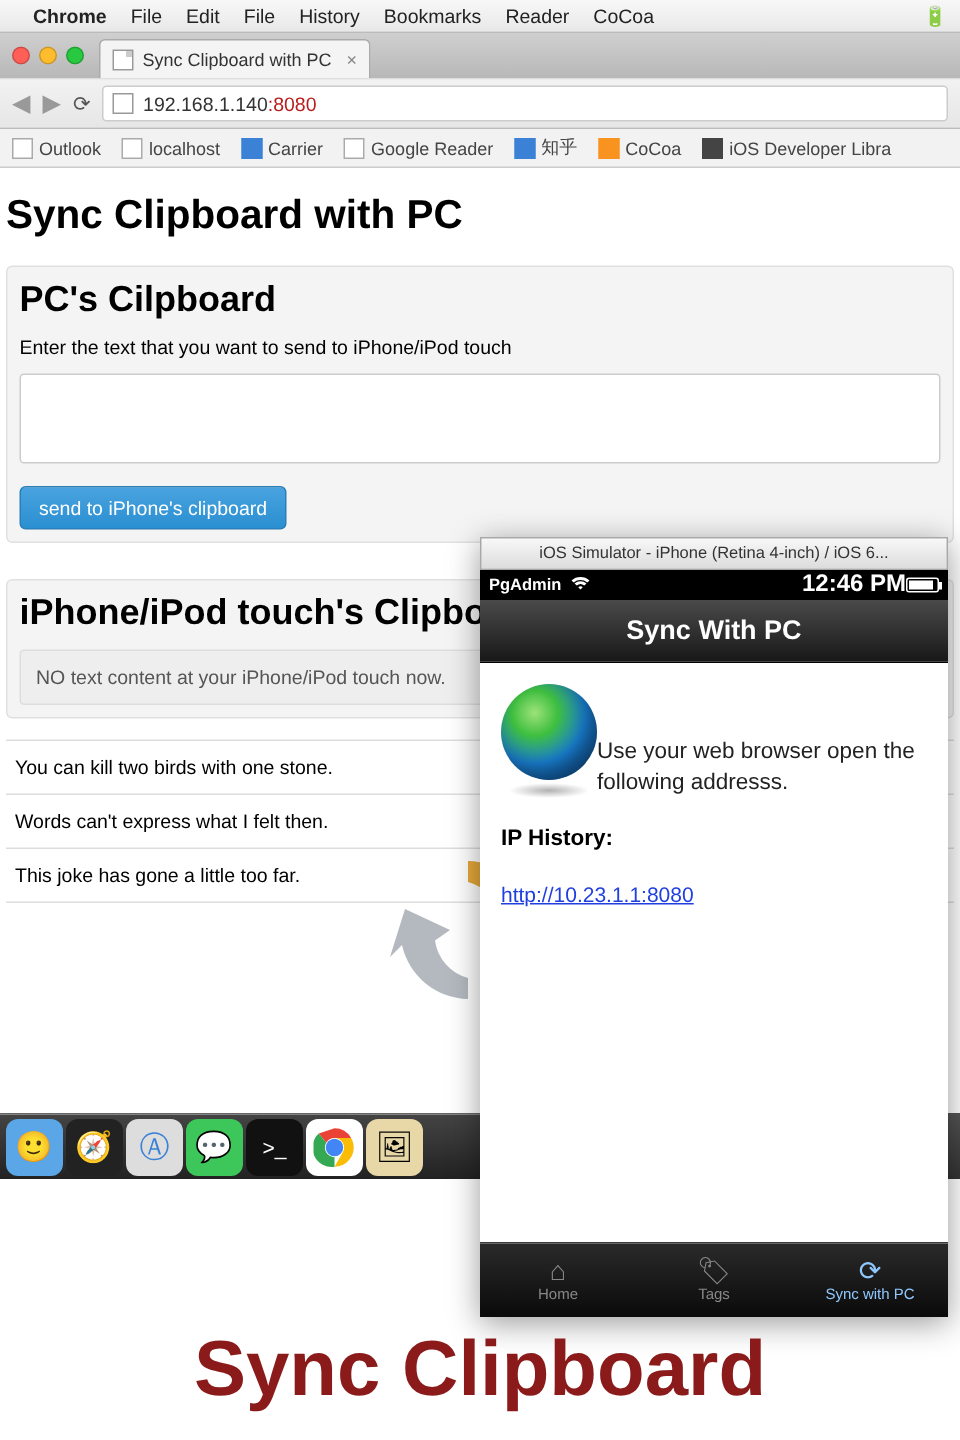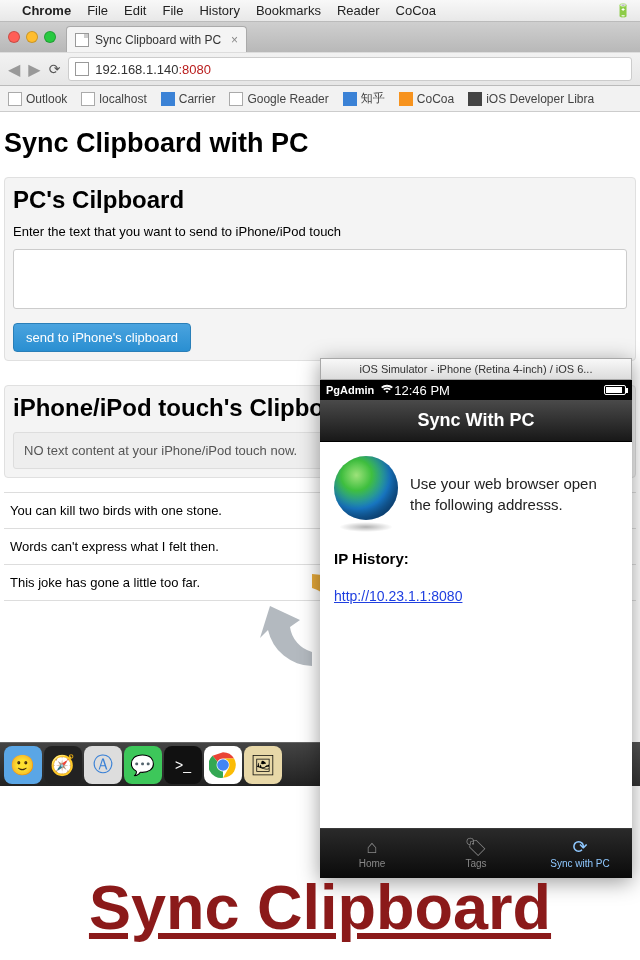--- a/index.html
+++ b/index.html
@@ -69,43 +69,43 @@
 
 .sync-arrows { position: absolute; left: 252px; top: 560px; width: 120px; height: 120px; }
 .sync-arrows svg { width: 100%; height: 100%; }
 
 
 .simulator { position: absolute; right: 8px; top: 358px; width: 312px; background: #fff; box-shadow: 0 4px 20px rgba(0,0,0,0.4); }
 .sim-title { height: 22px; background: linear-gradient(#f8f8f8,#dcdcdc); border: 1px solid #a8a8a8; font-size: 11px; display: flex; align-items: center; justify-content: center; color: #333; }
 .sim-status { height: 20px; background: #000; color: #fff; font-size: 11px; display: flex; align-items: center; padding: 0 6px; }
 .sim-status .carrier-txt { font-weight: bold; }
 .sim-status .wifi { margin-left: 6px; }
-.sim-status .time { flex: 1; text-align: left; font-weight: normal; font-size: 13px; }
+.sim-status .time { flex: 1; text-align: right; font-weight: bold; font-size: 16px; }
 .sim-status .battery { width: 22px; height: 10px; border: 1px solid #fff; border-radius: 2px; position: relative; }
 .sim-status .battery::after { content:''; position:absolute; right:-3px; top:2px; width:2px; height:5px; background:#fff; }
 .sim-status .battery-fill { position:absolute; left:1px; top:1px; bottom:1px; width:16px; background:#fff; }
 
 .sim-nav { height: 42px; background: linear-gradient(#4a4a4a,#181818); color: #fff; display: flex; align-items: center; justify-content: center; font-size: 18px; font-weight: bold; border-bottom: 1px solid #000; }
 
 .sim-body { padding: 14px 14px 10px 14px; background: #fff; height: 386px; }
-.sim-row { display: flex; gap: 12px; align-items: center; }
+.sim-row { display: flex; gap: 0; align-items: flex-end; }
 .globe { width: 64px; height: 64px; border-radius: 50%; background: radial-gradient(circle at 35% 30%, #9de27a 0%, #3fbf3f 25%, #1a82d6 55%, #0b3f7a 100%); position: relative; }
 .globe::after { content:''; position:absolute; inset:0; border-radius:50%; box-shadow: inset -6px -8px 14px rgba(0,0,0,0.35); }
 .globe-shadow { width:54px; height:10px; background: radial-gradient(ellipse, rgba(0,0,0,0.3), transparent 70%); margin: 2px auto 0; }
 .sim-text { font-size: 15px; line-height: 1.4; color: #222; font-family: Arial, sans-serif; }
 .ip-label { margin-top: 18px; font-weight: bold; font-size: 15px; }
 .ip-link { color: #1f3fe0; font-size: 14px; margin-top: 21px; text-decoration: underline; }
 
 .sim-tabbar { height: 50px; background: linear-gradient(#2a2a2a,#0a0a0a); display: flex; border-top: 1px solid #3a3a3a; }
 .sim-tab { flex: 1; display: flex; flex-direction: column; align-items: center; justify-content: center; color: #888; font-size: 10px; gap: 2px; }
 .sim-tab.active { color: #8fc8ff; }
 .sim-tab .ticon { font-size: 18px; line-height: 1; }
 
 
-.caption { position: absolute; left: 0; bottom: 18px; width: 640px; text-align: center; font-family: "Segoe UI", "Helvetica Neue", Arial, sans-serif; font-weight: bold; font-size: 63px; line-height: 1.1; color: #8b1a1a; text-decoration: underline; }
+.caption { position: absolute; left: 0; bottom: 18px; width: 640px; text-align: center; font-family: "Segoe UI", "Helvetica Neue", Arial, sans-serif; font-weight: bold; font-size: 52px; line-height: 1.1; color: #8b1a1a; }
 
 </style>
 </head>
 <body>
 
 <div class="mac-menubar">
   <span class="apple"></span>
   <span class="menu-item chrome-bold">Chrome</span>
   <span class="menu-item">File</span>
   <span class="menu-item">Edit</span>

